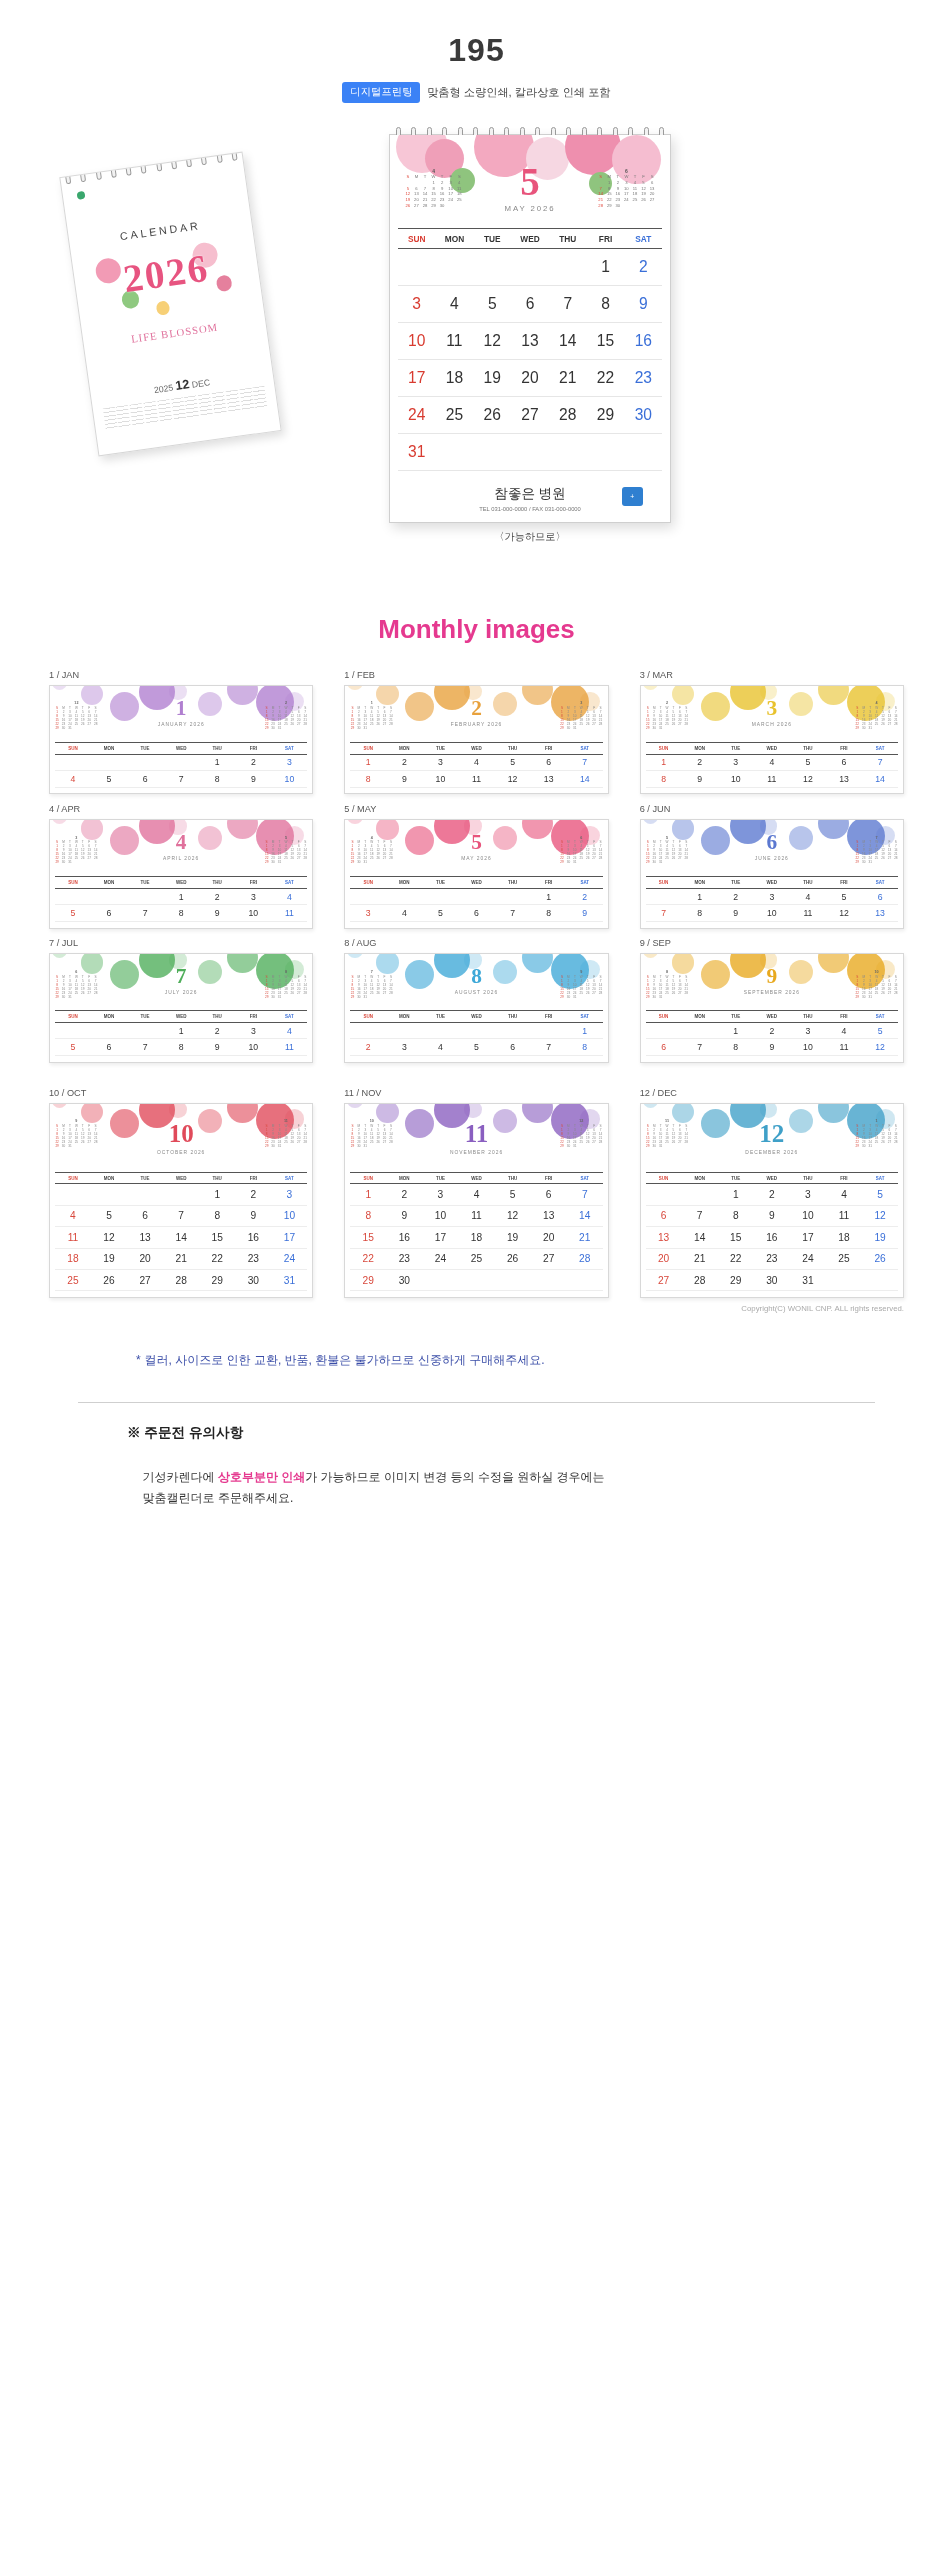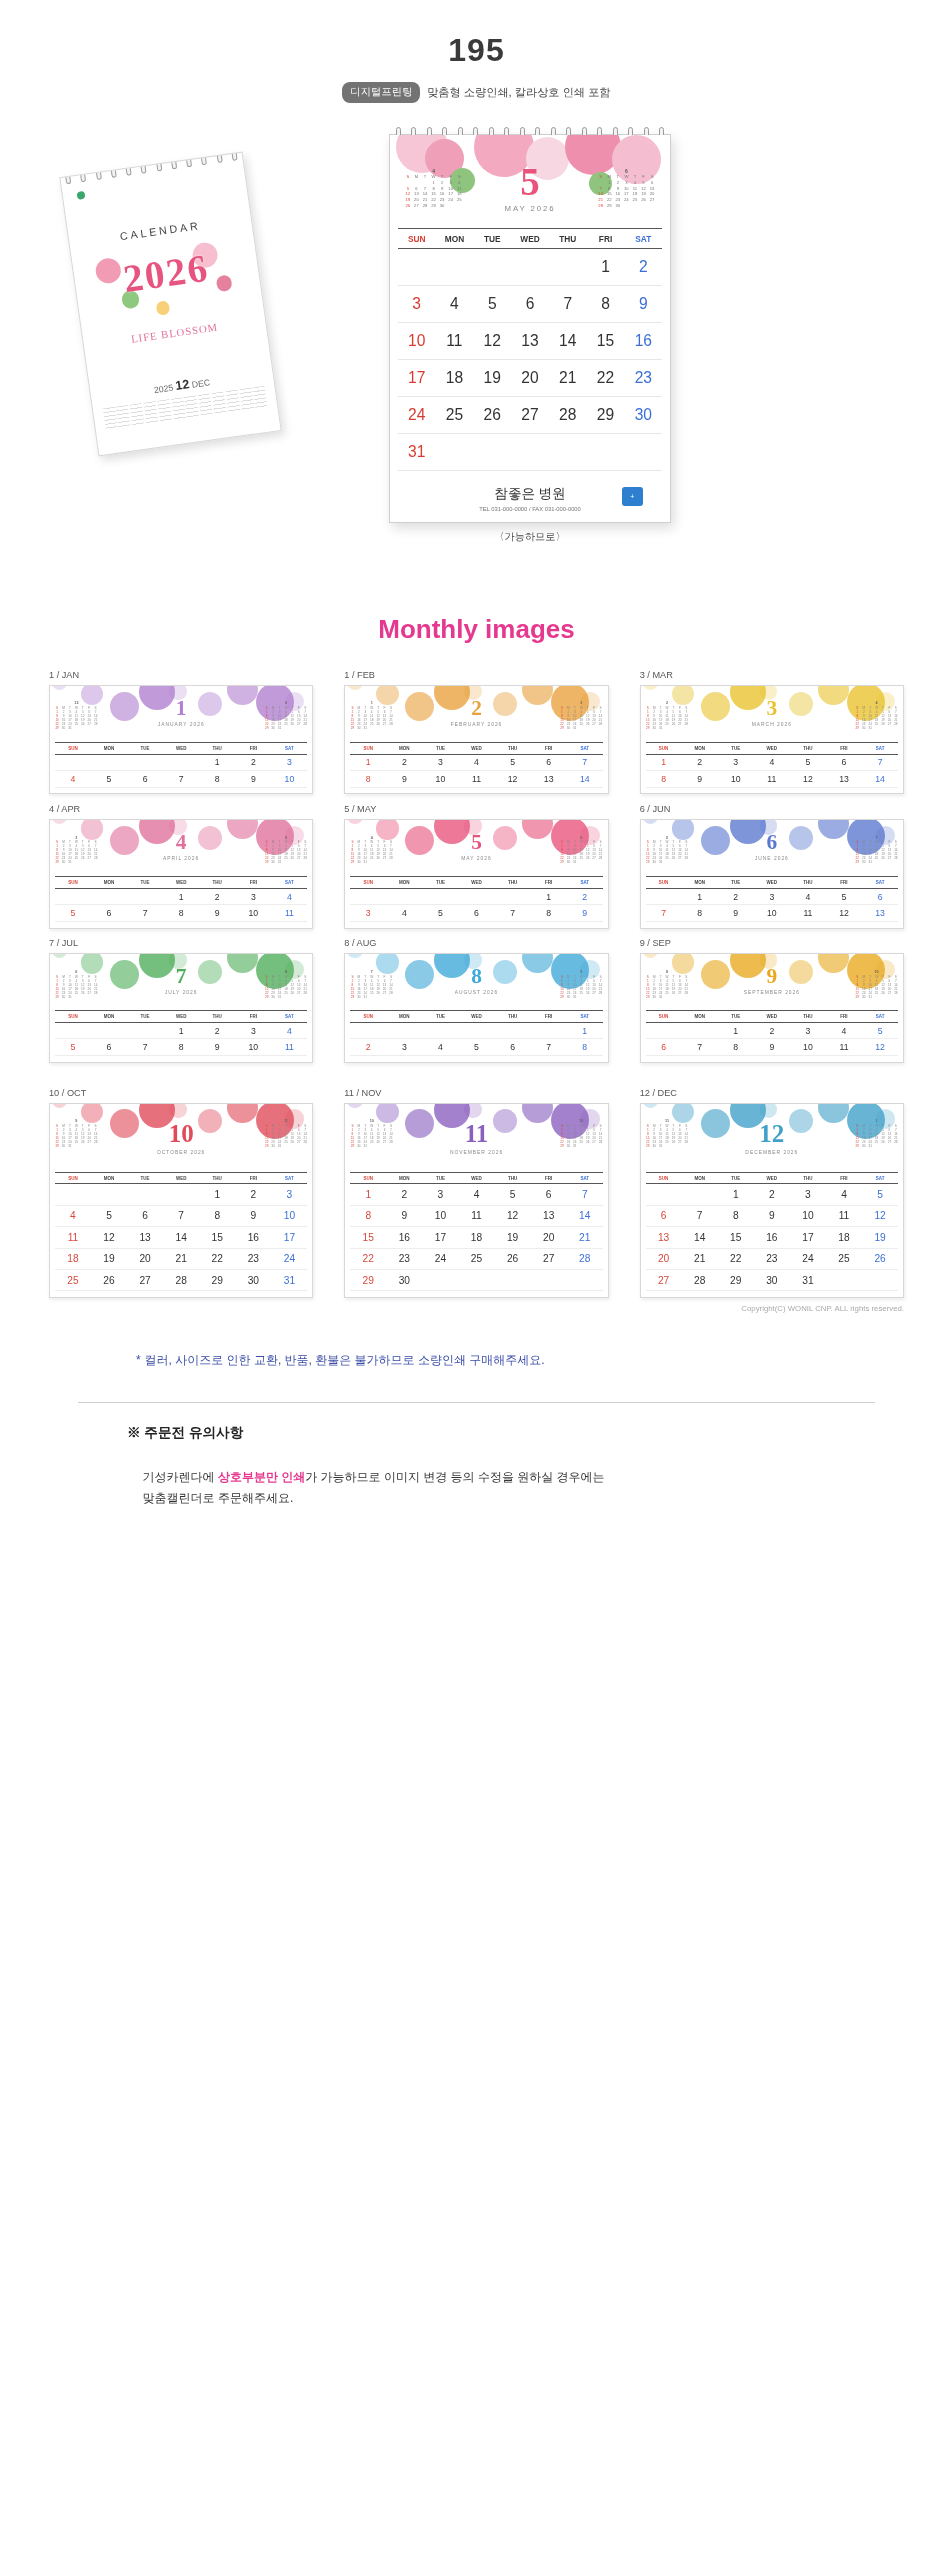--- a/index.html
+++ b/index.html
@@ -21,22 +21,22 @@
   }
   .header .title {
     font-size: 30px; font-weight: bold; color:#3a3a3a; margin-top:3.9px;
     line-height:1.2;
   }
   .header .sub {
     margin-top: 13.6px; font-size: 11.2px; color:#444;
     display:flex; justify-content:center; align-items:center; gap:6.8px;
   }
   .badge {
-    background:#737373; color:#fff; font-size:10.2px; padding:2.9px 7.8px 3.9px;
-    border-radius:8px; letter-spacing:0.2px;
+    background:#3b82f6; color:#fff; font-size:10.2px; padding:2.9px 7.8px 3.9px;
+    border-radius:3px; letter-spacing:0.2px;
   }
 
   
   .hero { position:relative; height: 418px; margin-top: 21.4px; }
 
   
   .cover-wrap {
     position:absolute; left: 78px; top: 39px;
     width: 185px; height: 282px;
     transform: rotate(-8deg);
@@ -2575,21 +2575,21 @@
           <div class="empty"></div>
           <div class="empty"></div>
         </div>
       </div>
     </div>
   </div>
 
 <div class="copyright">Copyright(C) WONIL CNP. ALL rights reserved.</div>
 
 <div class="notes">
-  <p id="note-3">컬러, 사이즈로 인한 교환, 반품, 환불은 불가하므로 소량인쇄 구매해주세요.</p>
+  <p id="note-3">컬러, 사이즈로 인한 교환, 반품, 환불은 불가하므로 신중하게 구매해주세요.</p>
 </div>
 
 <div class="order">
   <div class="ohead">※ 주문전 유의사항</div>
   <div class="obody">
     <span>기성카렌다에 </span><span class="hl">상호부분만 인쇄</span><span>가 가능하므로 이미지 변경 등의 수정을 원하실 경우에는</span><br>
     <span>맞춤캘린더로 주문해주세요.</span>
   </div>
 </div>
 

